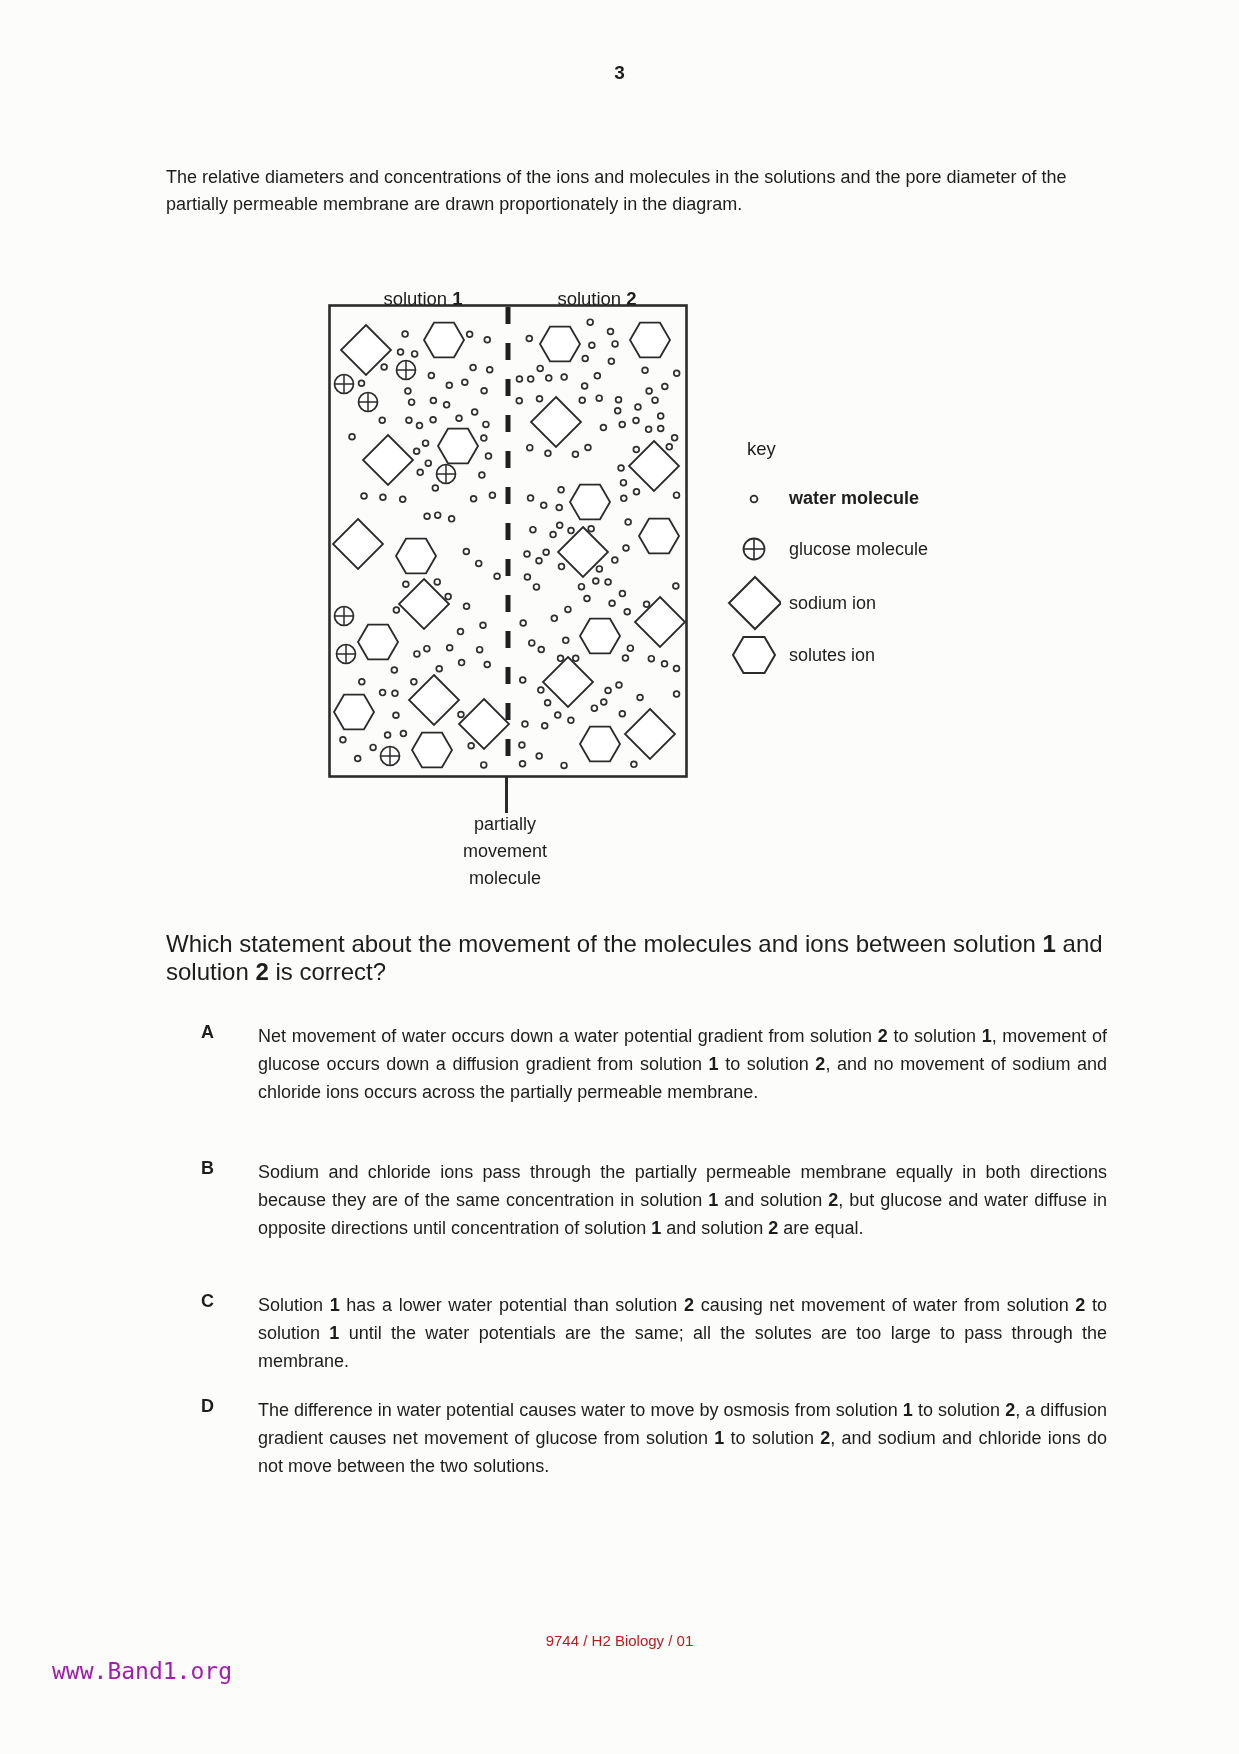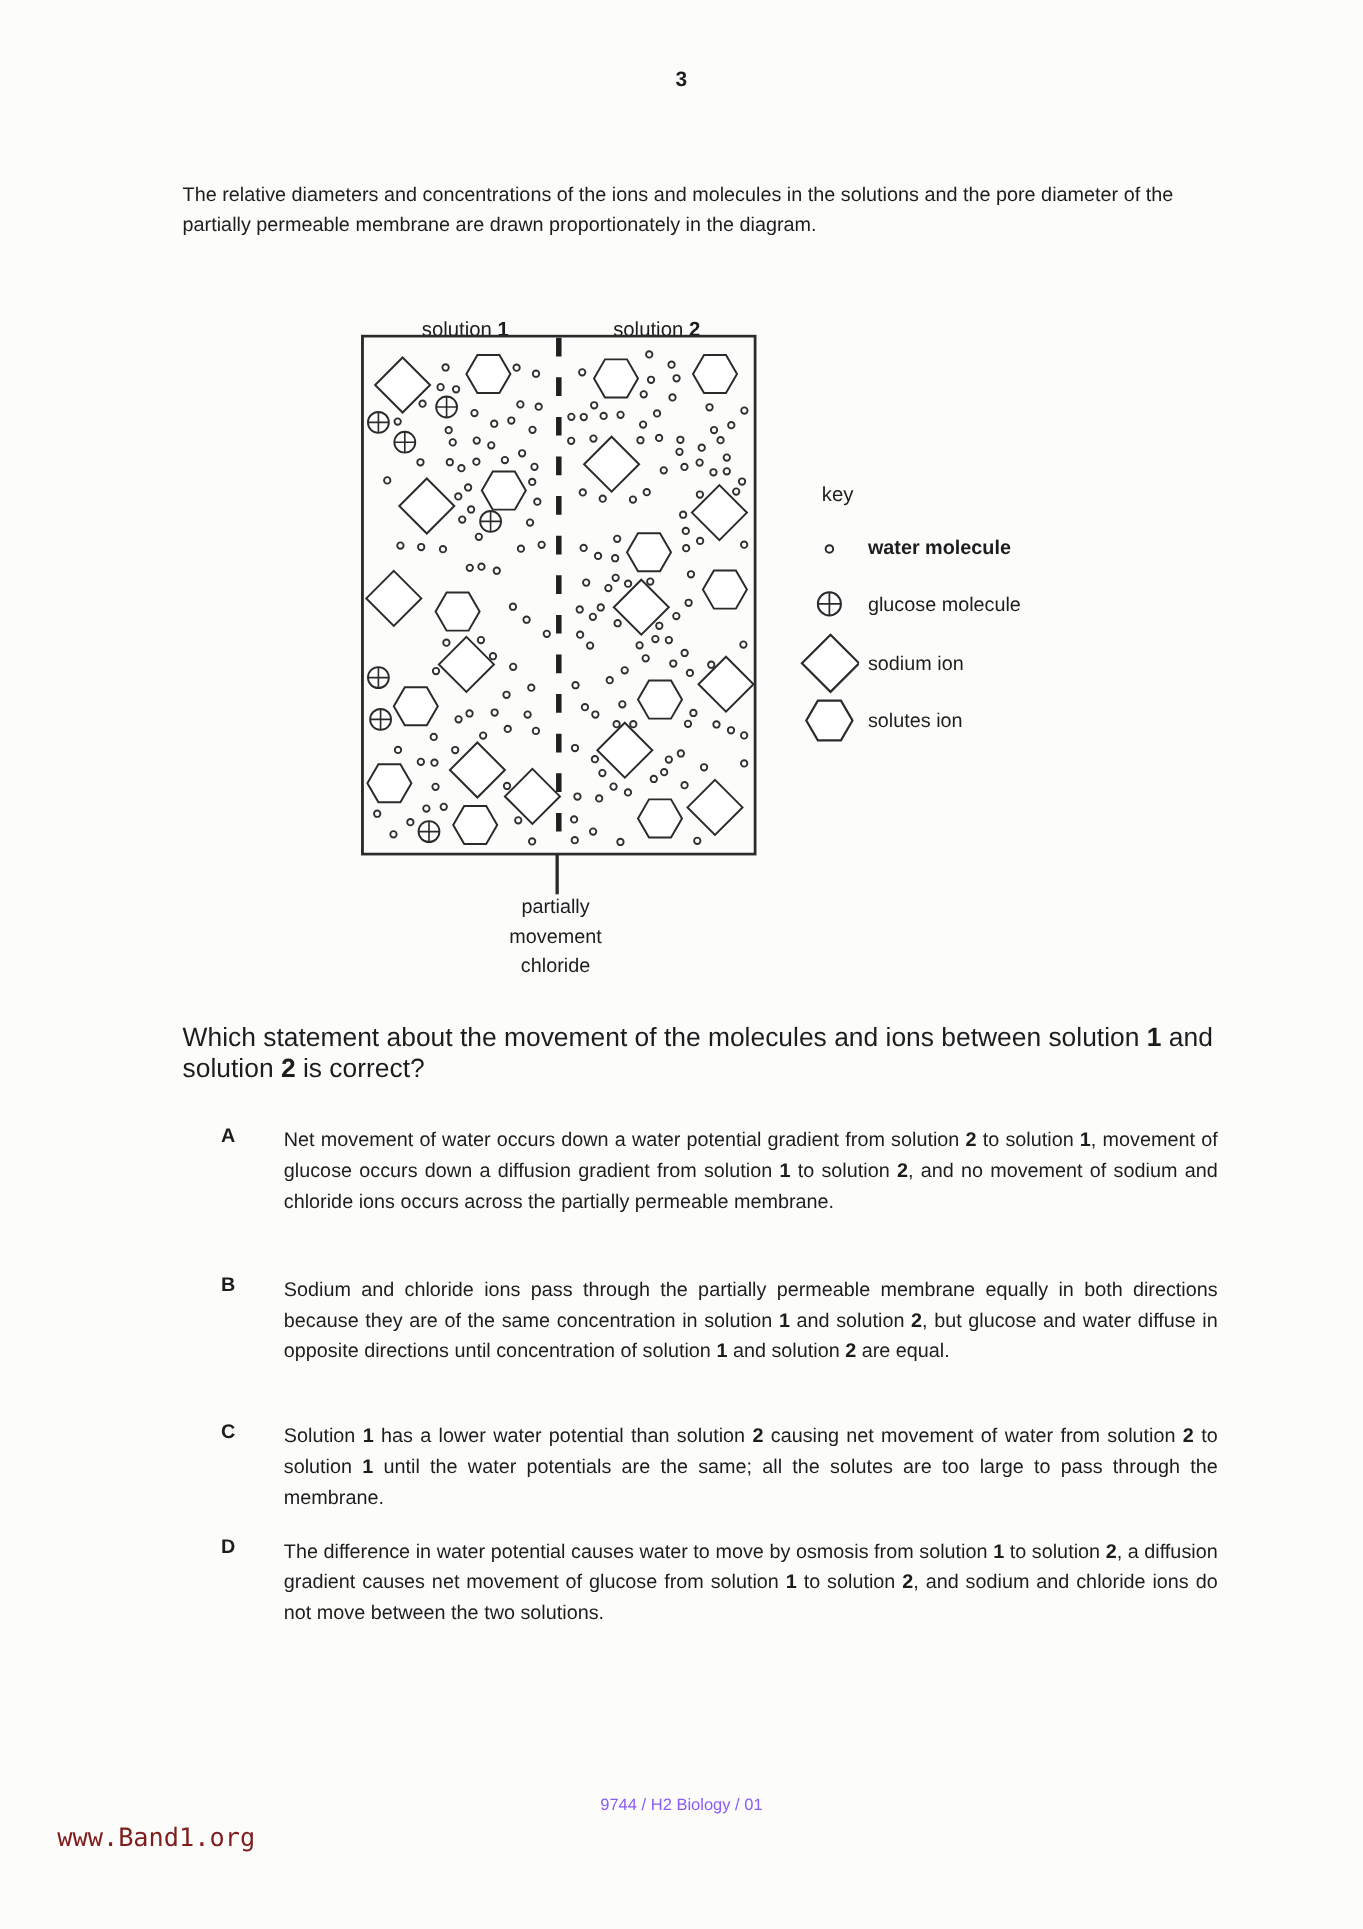--- a/index.html
+++ b/index.html
@@ -34,23 +34,23 @@
   .row-sodium{top:137px;}
   .row-chloride{top:193px;}
   .prompt{position:absolute;left:166px;top:930px;width:945px;font-size:24px;line-height:28px;}
   .opt{position:absolute;left:201px;width:906px;}
   .opt-a{top:1022px;}
   .opt-b{top:1158px;}
   .opt-c{top:1291px;}
   .opt-d{top:1396px;}
   .opt-letter{position:absolute;left:0;top:0;font-weight:bold;font-size:18px;}
   .opt-text{margin-left:57px;font-size:18px;line-height:28px;text-align:justify;}
-  .footer-ref{position:absolute;top:1632px;left:0;width:100%;text-align:center;font-size:15px;color:#8b5cf6;}
+  .footer-ref{position:absolute;top:1632px;left:0;width:100%;text-align:center;font-size:15px;color:#b91c1c;}
   .site{position:absolute;left:52px;top:1658px;font-family:"DejaVu Sans Mono","Liberation Mono",monospace;
-    font-size:23px;color:#7f1d1d;}
+    font-size:23px;color:#a21caf;}
   .ksvg{display:block;}
   .ksvg *{stroke:#2b2b2b;fill:#fff;}
 </style>
 </head>
 <body>
 
 <div class="page">
 
   <div class="page-num">3</div>
 
@@ -284,21 +284,21 @@
         <circle cx="302.3589254170656" cy="344.15826601954177" r="2.9" fill="#fff" stroke="#2f2f2f" stroke-width="1.7"></circle>
         <circle cx="225.07290065288544" cy="230.6159619013779" r="2.9" fill="#fff" stroke="#2f2f2f" stroke-width="1.7"></circle>
         <circle cx="275.40959246456623" cy="123.56613120110705" r="2.9" fill="#fff" stroke="#2f2f2f" stroke-width="1.7"></circle>
         <circle cx="283.3661064505577" cy="57.310753758531064" r="2.9" fill="#fff" stroke="#2f2f2f" stroke-width="1.7"></circle>
       </svg>
 
     <div class="pointer"></div>
     <div class="membrane-label">
       <div>partially</div>
       <div>movement</div>
-      <div>chloride</div>
+      <div>molecule</div>
     </div>
 
     <div class="key">
       <div class="key-title">key</div>
 
       <div class="key-row row-water">
         <span class="key-sym">
           <svg class="ksvg" width="16" height="16">
               <circle cx="8" cy="8" r="3.4" stroke-width="1.8"></circle>
             </svg>

